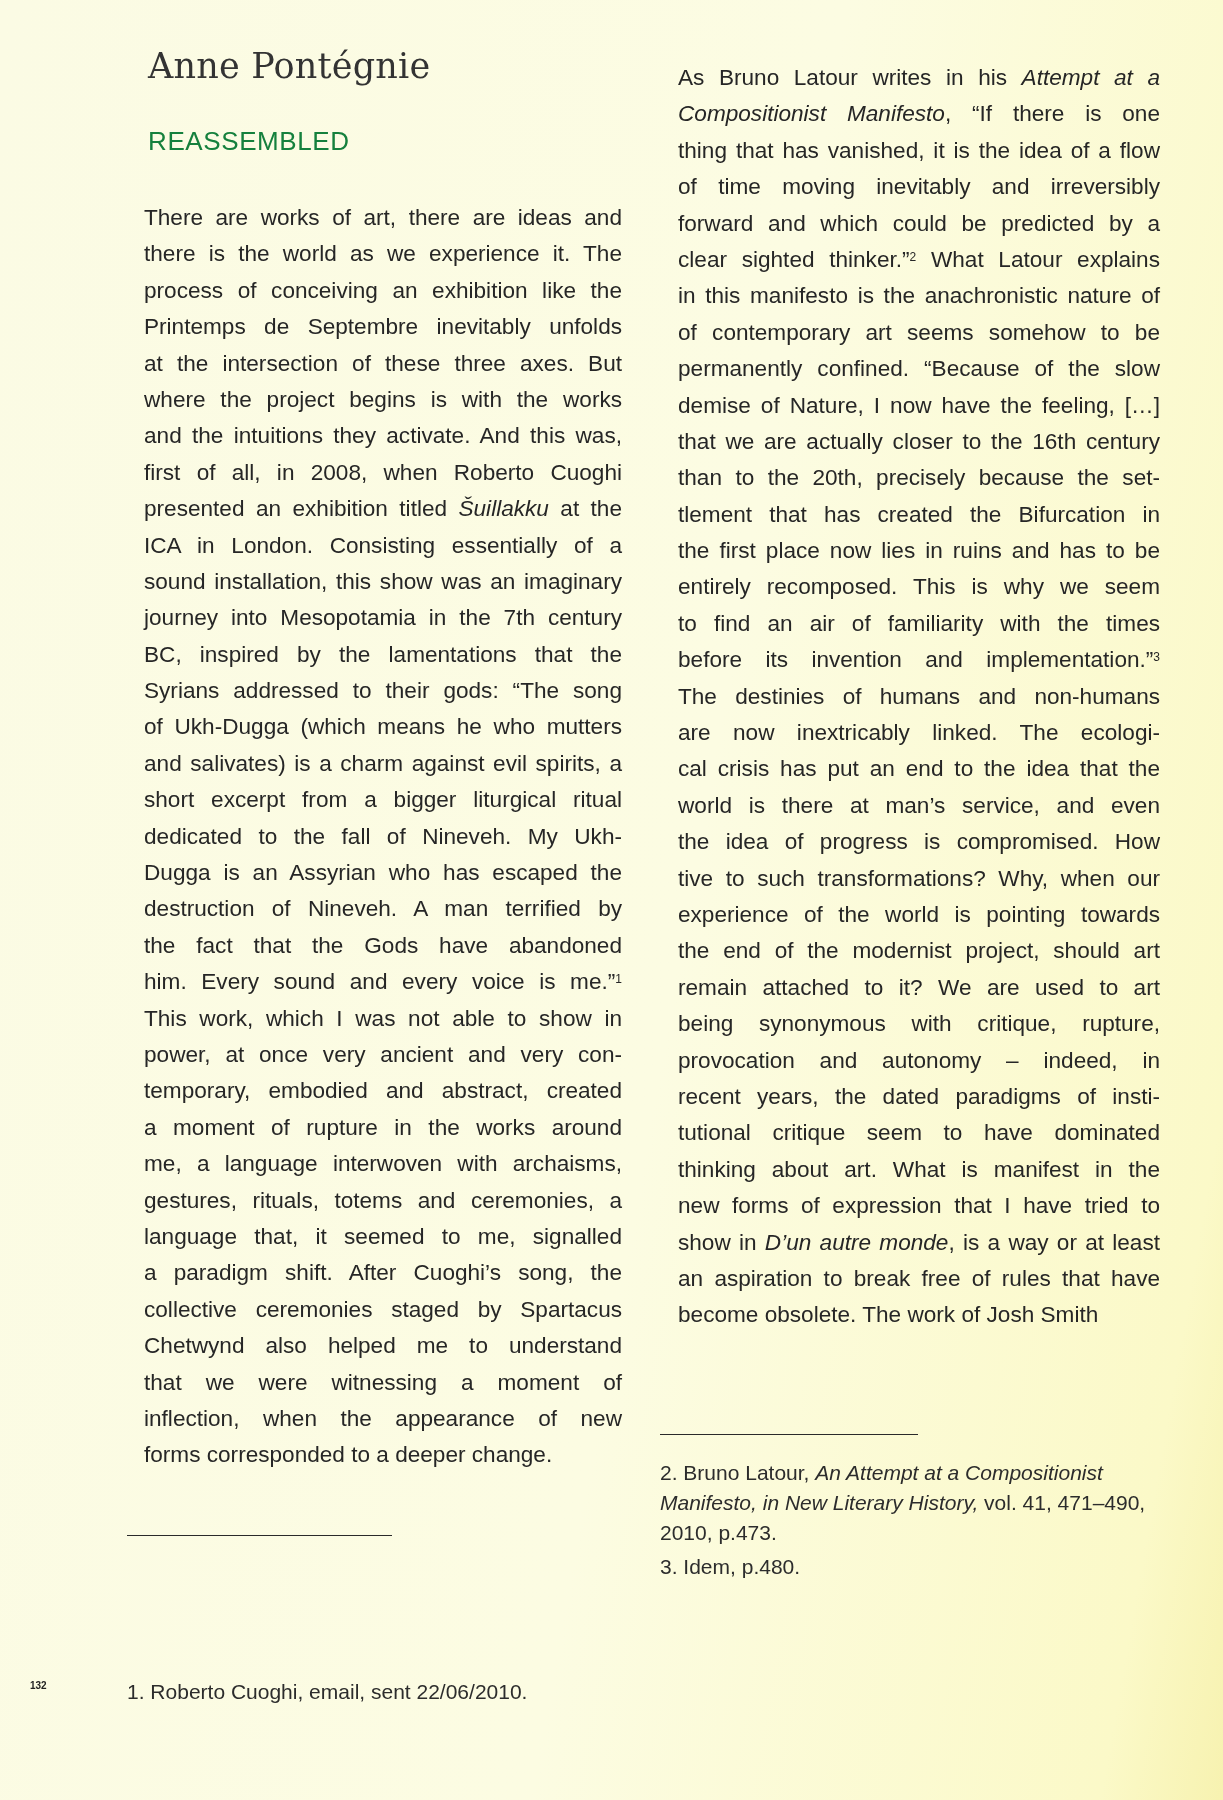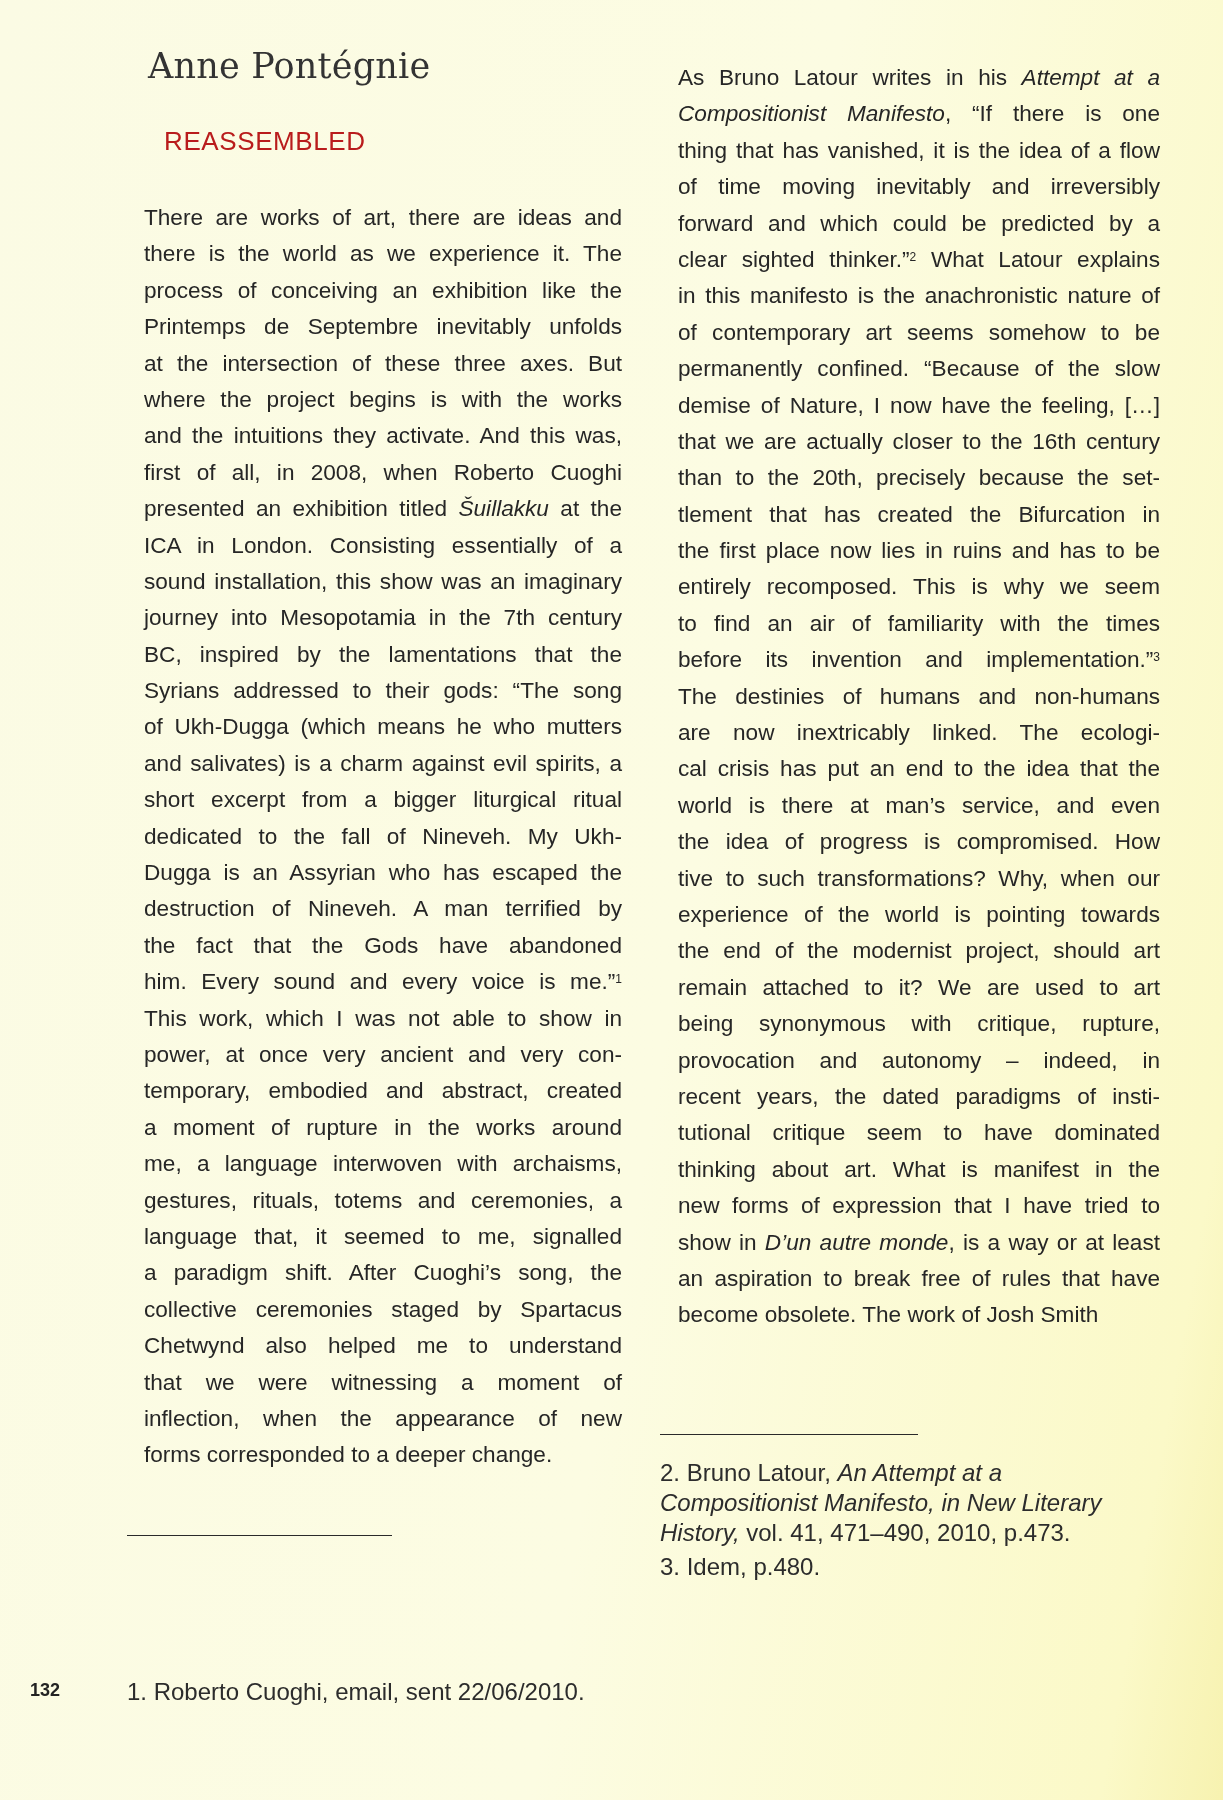--- a/index.html
+++ b/index.html
@@ -39,25 +39,25 @@
       font-family: "DejaVu Serif", serif;
       font-size: 35px;
       font-weight: normal;
       color: #333;
       margin: 0;
       letter-spacing: 0.2px;
     }
     .subtitle {
       position: absolute;
       top: 126px;
-      left: 164px;
+      left: 148px;
       font-family: "Liberation Sans", sans-serif;
       font-size: 26px;
       font-weight: normal;
-      color: #b91c1c;
+      color: #15803d;
       letter-spacing: 0.6px;
       margin: 0;
     }
     .body-text {
       font-family: "Liberation Sans", sans-serif;
       font-size: 22.6px;
       line-height: 36.4px;
       text-align: justify;
       margin: 0;
       color: #262626;
@@ -104,21 +104,21 @@
       width: 265px;
     }
     .rule-right {
       top: 1434px;
       left: 660px;
       width: 258px;
     }
     .footnote {
       position: absolute;
       font-family: "Liberation Sans", sans-serif;
-      font-size: 24px;
+      font-size: 21px;
       line-height: 30px;
       color: #2c2c2c;
       margin: 0;
     }
     .fn1 {
       top: 1630px;
       left: 127px;
       width: 470px;
       margin-top: 47px;
     }
@@ -131,21 +131,21 @@
       top: 1552px;
       left: 660px;
       width: 500px;
     }
     .page-number {
       position: absolute;
       top: 1680px;
       left: 30px;
       font-family: "Liberation Sans", sans-serif;
       font-weight: bold;
-      font-size: 18px;
+      font-size: 10px;
       color: #222;
     }
   </style>
 </head>
 <body>
 
 <div class="page">
 
   <h1 class="author">Anne Pontégnie</h1>
   <h2 class="subtitle">REASSEMBLED</h2>

